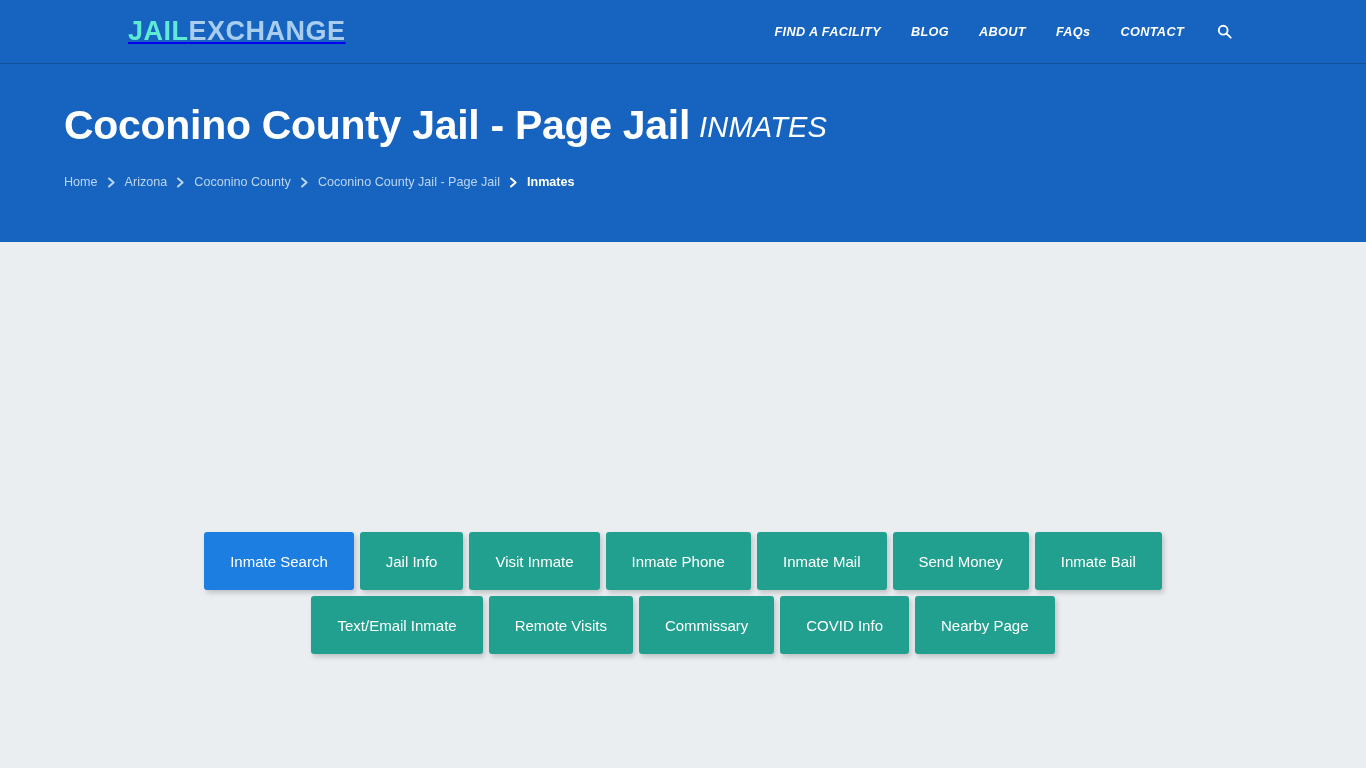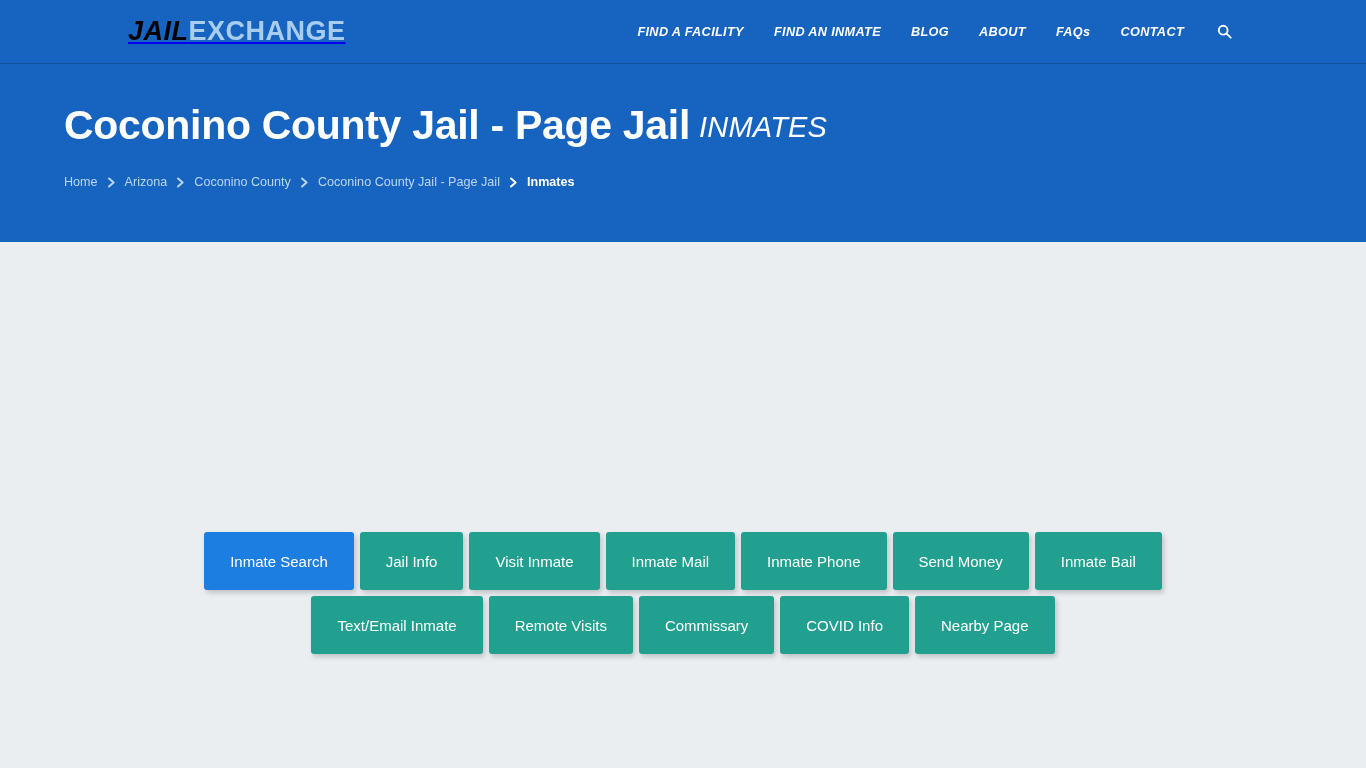--- a/index.html
+++ b/index.html
@@ -30,21 +30,21 @@
 
   .logo {
     margin-left: 128px;
     font-size: 27px;
     font-weight: bold;
     letter-spacing: 0.5px;
     line-height: 1;
     user-select: none;
     white-space: nowrap;
   }
-  .logo .logo-jail { color: #000000; font-style: italic; }
+  .logo .logo-jail { color: #5eead4; }
   .logo .logo-exchange { color: #a9cdee; margin-top: 34px; }
 
   .nav-links {
     margin-left: auto;
     margin-right: 126px;
     display: flex;
     align-items: center;
     font-style: italic;
   }
   .nav-link {
@@ -163,21 +163,20 @@
 <body>
 
 <header class="topnav">
 
   <a class="logo" href="#">
     <span class="logo-jail">JAIL</span><span class="logo-exchange">EXCHANGE</span>
   </a>
 
   <nav class="nav-links">
     <a class="nav-link" href="#">FIND A FACILITY</a>
-    <a class="nav-link" href="#">FIND AN INMATE</a>
     <a class="nav-link" href="#">BLOG</a>
     <a class="nav-link" href="#">ABOUT</a>
     <a class="nav-link" href="#">FAQs</a>
     <a class="nav-link" href="#">CONTACT</a>
     <button class="nav-search-btn">
       <span>
         <svg width="15" height="15" viewBox="0 0 16 16" fill="none" stroke="#ffffff" stroke-width="2">
           <circle cx="6.6" cy="6.6" r="4.7"></circle>
           <line x1="10.2" y1="10.2" x2="14.6" y2="14.6" stroke-linecap="round"></line>
         </svg>
@@ -226,22 +225,22 @@
 <main class="main">
 
   <div class="content-slot"></div>
 
   <div class="tabs">
 
     <div class="tab-row">
       <button class="tab-btn active">Inmate Search</button>
       <button class="tab-btn">Jail Info</button>
       <button class="tab-btn">Visit Inmate</button>
+      <button class="tab-btn">Inmate Phone</button>
       <button class="tab-btn">Inmate Mail</button>
-      <button class="tab-btn">Inmate Phone</button>
       <button class="tab-btn">Send Money</button>
       <button class="tab-btn">Inmate Bail</button>
     </div>
 
     <div class="tab-row">
       <button class="tab-btn">Text/Email Inmate</button>
       <button class="tab-btn">Remote Visits</button>
       <button class="tab-btn">Commissary</button>
       <button class="tab-btn">COVID Info</button>
       <button class="tab-btn">Nearby Page</button>

